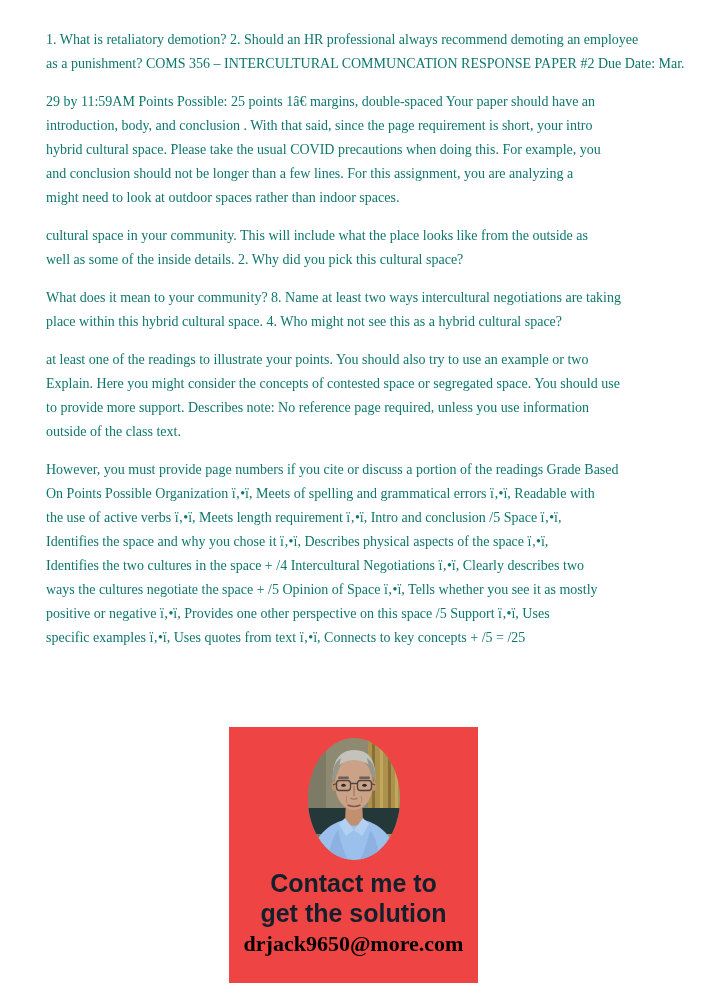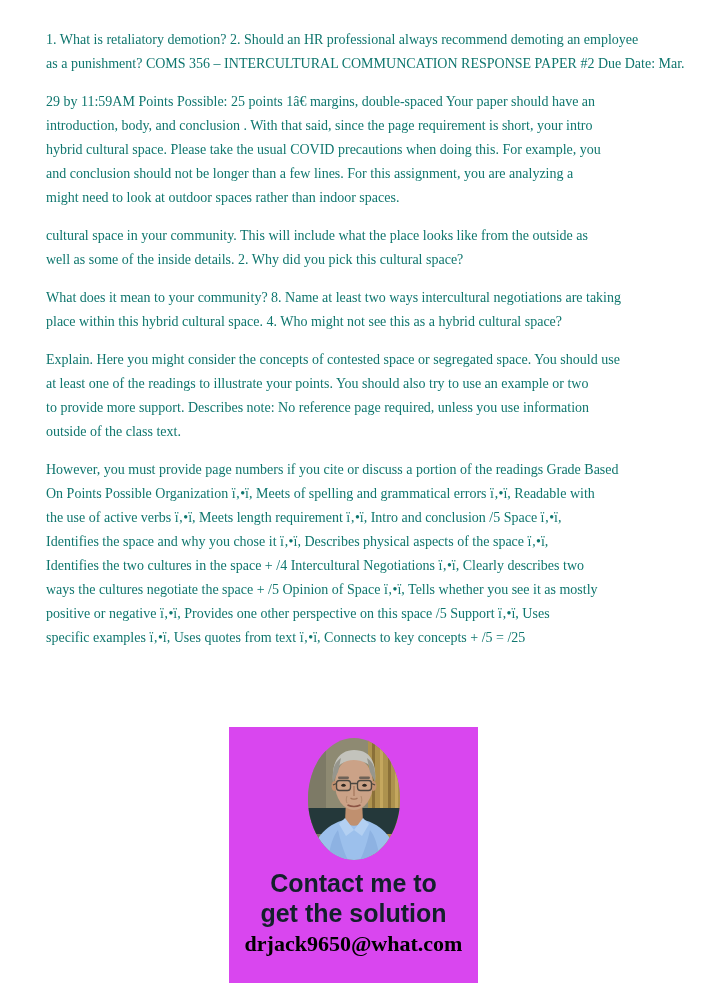--- a/index.html
+++ b/index.html
@@ -24,21 +24,21 @@
     line-height: 24px;
     white-space: nowrap;
     color: #0f766e;
   }
   .promo {
     position: absolute;
     left: 229px;
     top: 727px;
     width: 249px;
     height: 256px;
-    background: #d946ef;
+    background: #ef4444;
     text-align: center;
   }
   .portrait {
     width: 92px;
     height: 122px;
     margin: 11px auto 0 auto;
   }
   .portrait svg { display: block; width: 92px; height: 122px; }
   .headline {
     margin-top: 8px;
@@ -74,22 +74,22 @@
   </div>
   <div class="para">
     <div class="line">cultural space in your community. This will include what the place looks like from the outside as</div>
     <div class="line">well as some of the inside details. 2. Why did you pick this cultural space?</div>
   </div>
   <div class="para">
     <div class="line">What does it mean to your community? 8. Name at least two ways intercultural negotiations are taking</div>
     <div class="line">place within this hybrid cultural space. 4. Who might not see this as a hybrid cultural space?</div>
   </div>
   <div class="para">
+    <div class="line">at least one of the readings to illustrate your points. You should also try to use an example or two</div>
     <div class="line">Explain. Here you might consider the concepts of contested space or segregated space. You should use</div>
-    <div class="line">at least one of the readings to illustrate your points. You should also try to use an example or two</div>
     <div class="line">to provide more support. Describes note: No reference page required, unless you use information</div>
     <div class="line">outside of the class text.</div>
   </div>
   <div class="para">
     <div class="line">However, you must provide page numbers if you cite or discuss a portion of the readings Grade Based</div>
     <div class="line">On Points Possible Organization ï‚•ï, Meets of spelling and grammatical errors ï‚•ï, Readable with</div>
     <div class="line">the use of active verbs ï‚•ï, Meets length requirement ï‚•ï, Intro and conclusion /5 Space ï‚•ï,</div>
     <div class="line">Identifies the space and why you chose it ï‚•ï, Describes physical aspects of the space ï‚•ï,</div>
     <div class="line">Identifies the two cultures in the space + /4 Intercultural Negotiations ï‚•ï, Clearly describes two</div>
     <div class="line">ways the cultures negotiate the space + /5 Opinion of Space ï‚•ï, Tells whether you see it as mostly</div>
@@ -154,14 +154,14 @@
         <path d="M53,58 C54,61 54,63 53,65" fill="none" stroke="#b08a6e" stroke-width="1"></path>
 
         <path d="M39.5,67 C44,69 48,69 52.5,67" fill="none" stroke="#8c5444" stroke-width="1.6"></path>
       </g>
     </svg>
   </div>
   <div class="headline">
     <div>Contact me to</div>
     <div>get the solution</div>
   </div>
-  <div class="email">drjack9650@what.com</div>
+  <div class="email">drjack9650@more.com</div>
 </div>
 
 </body></html>

